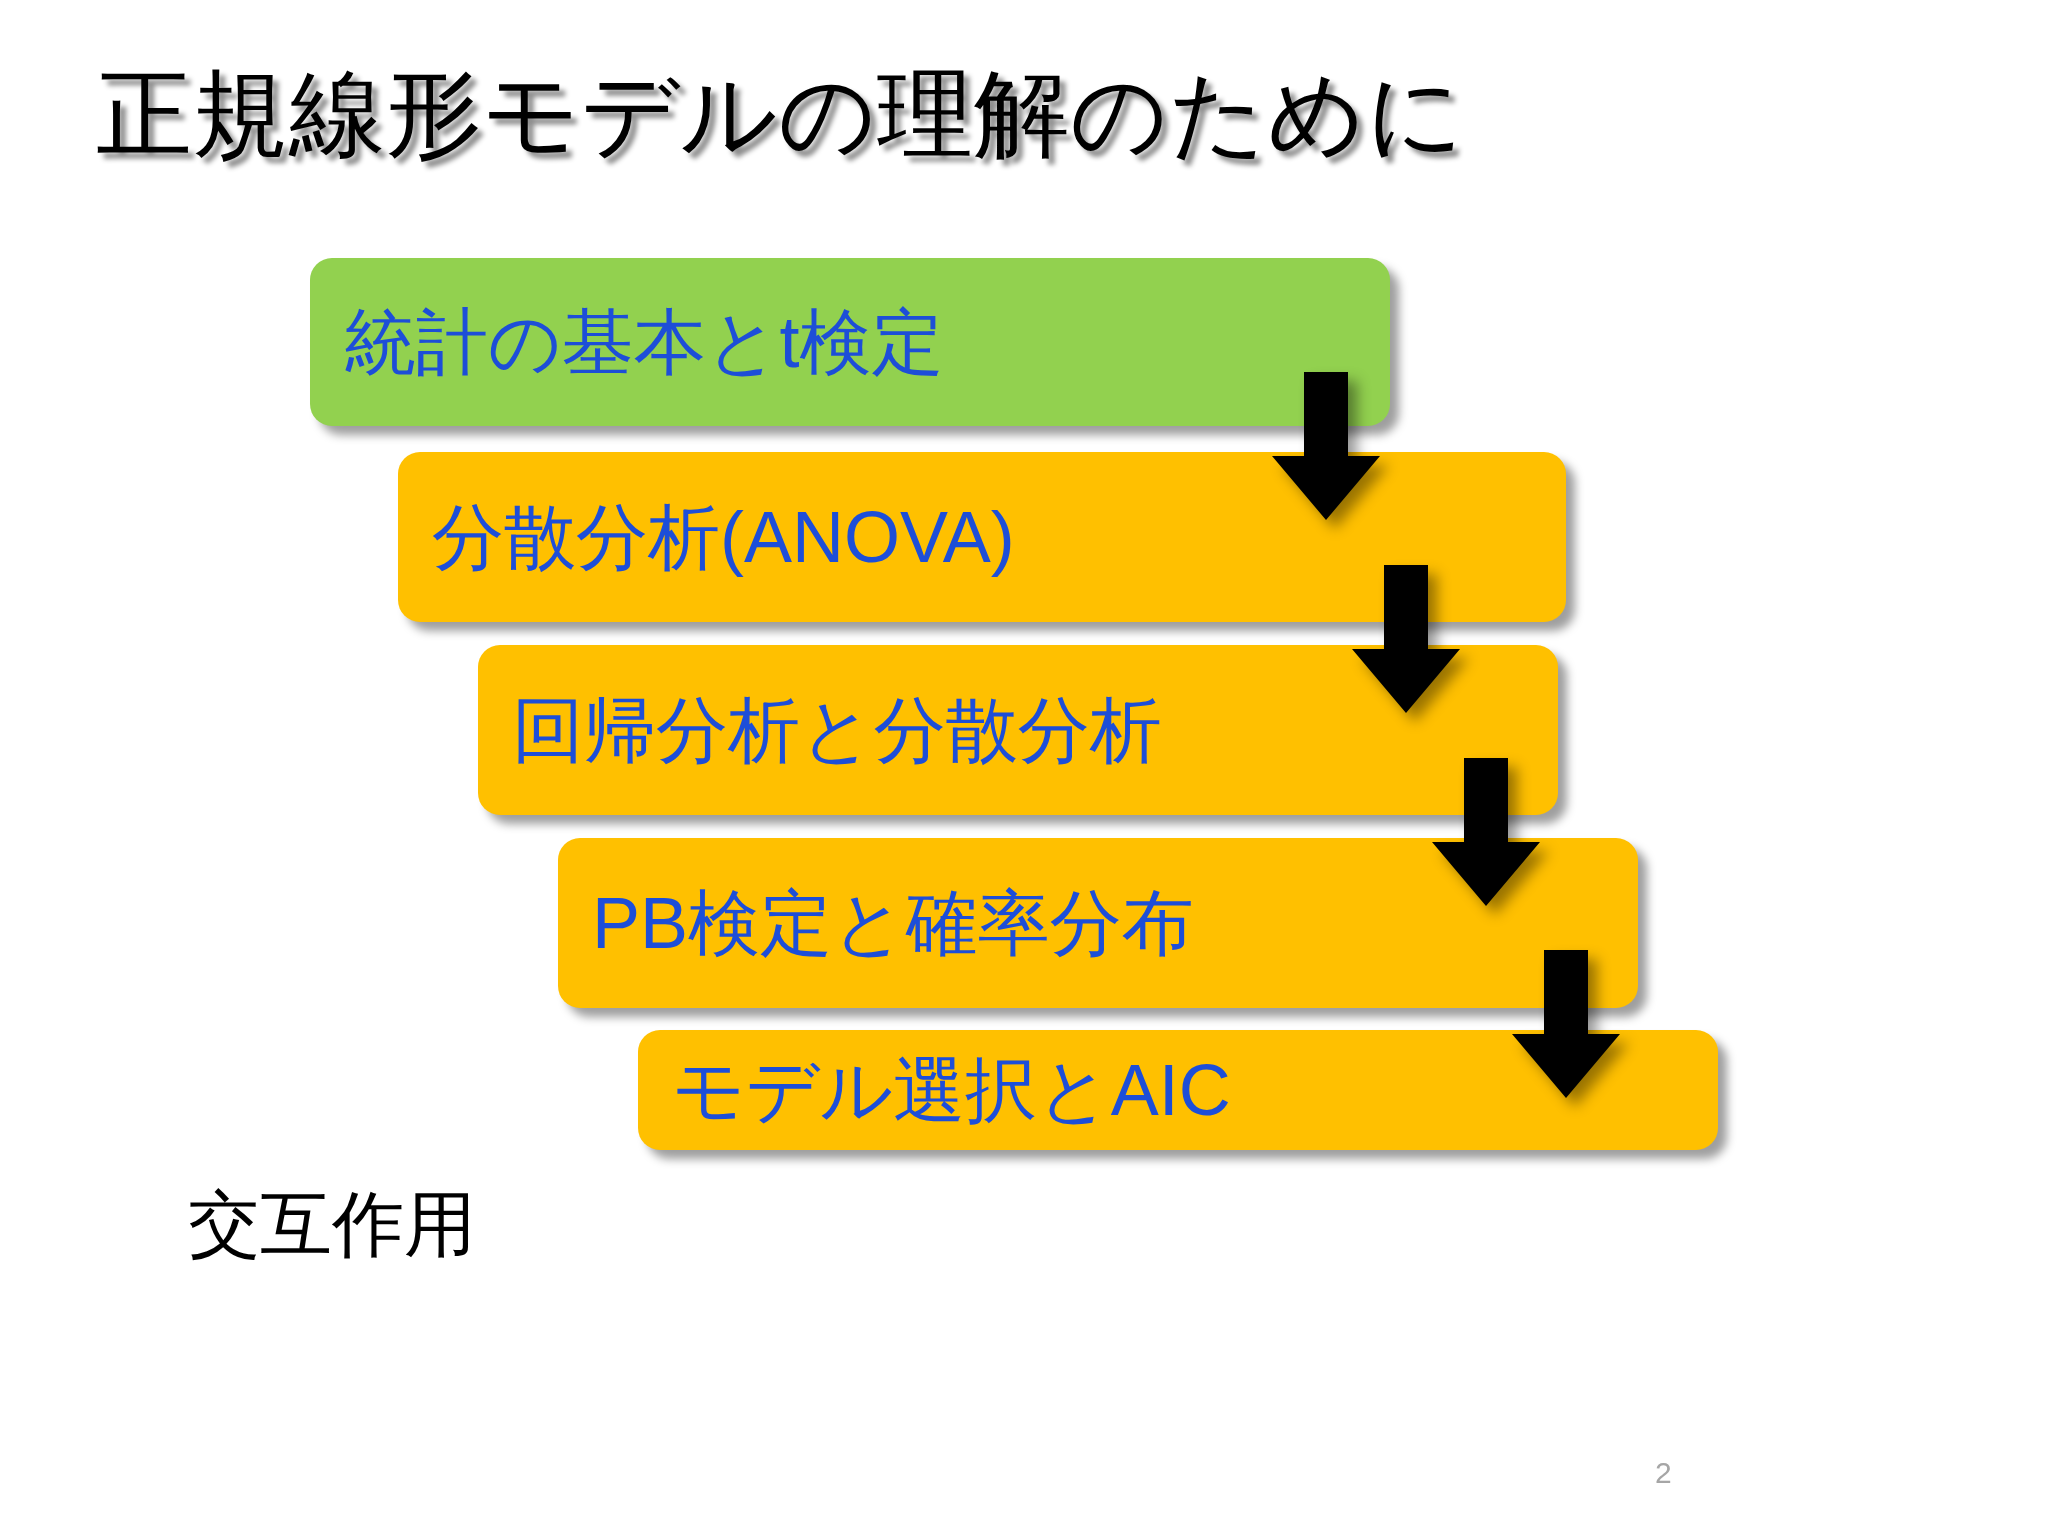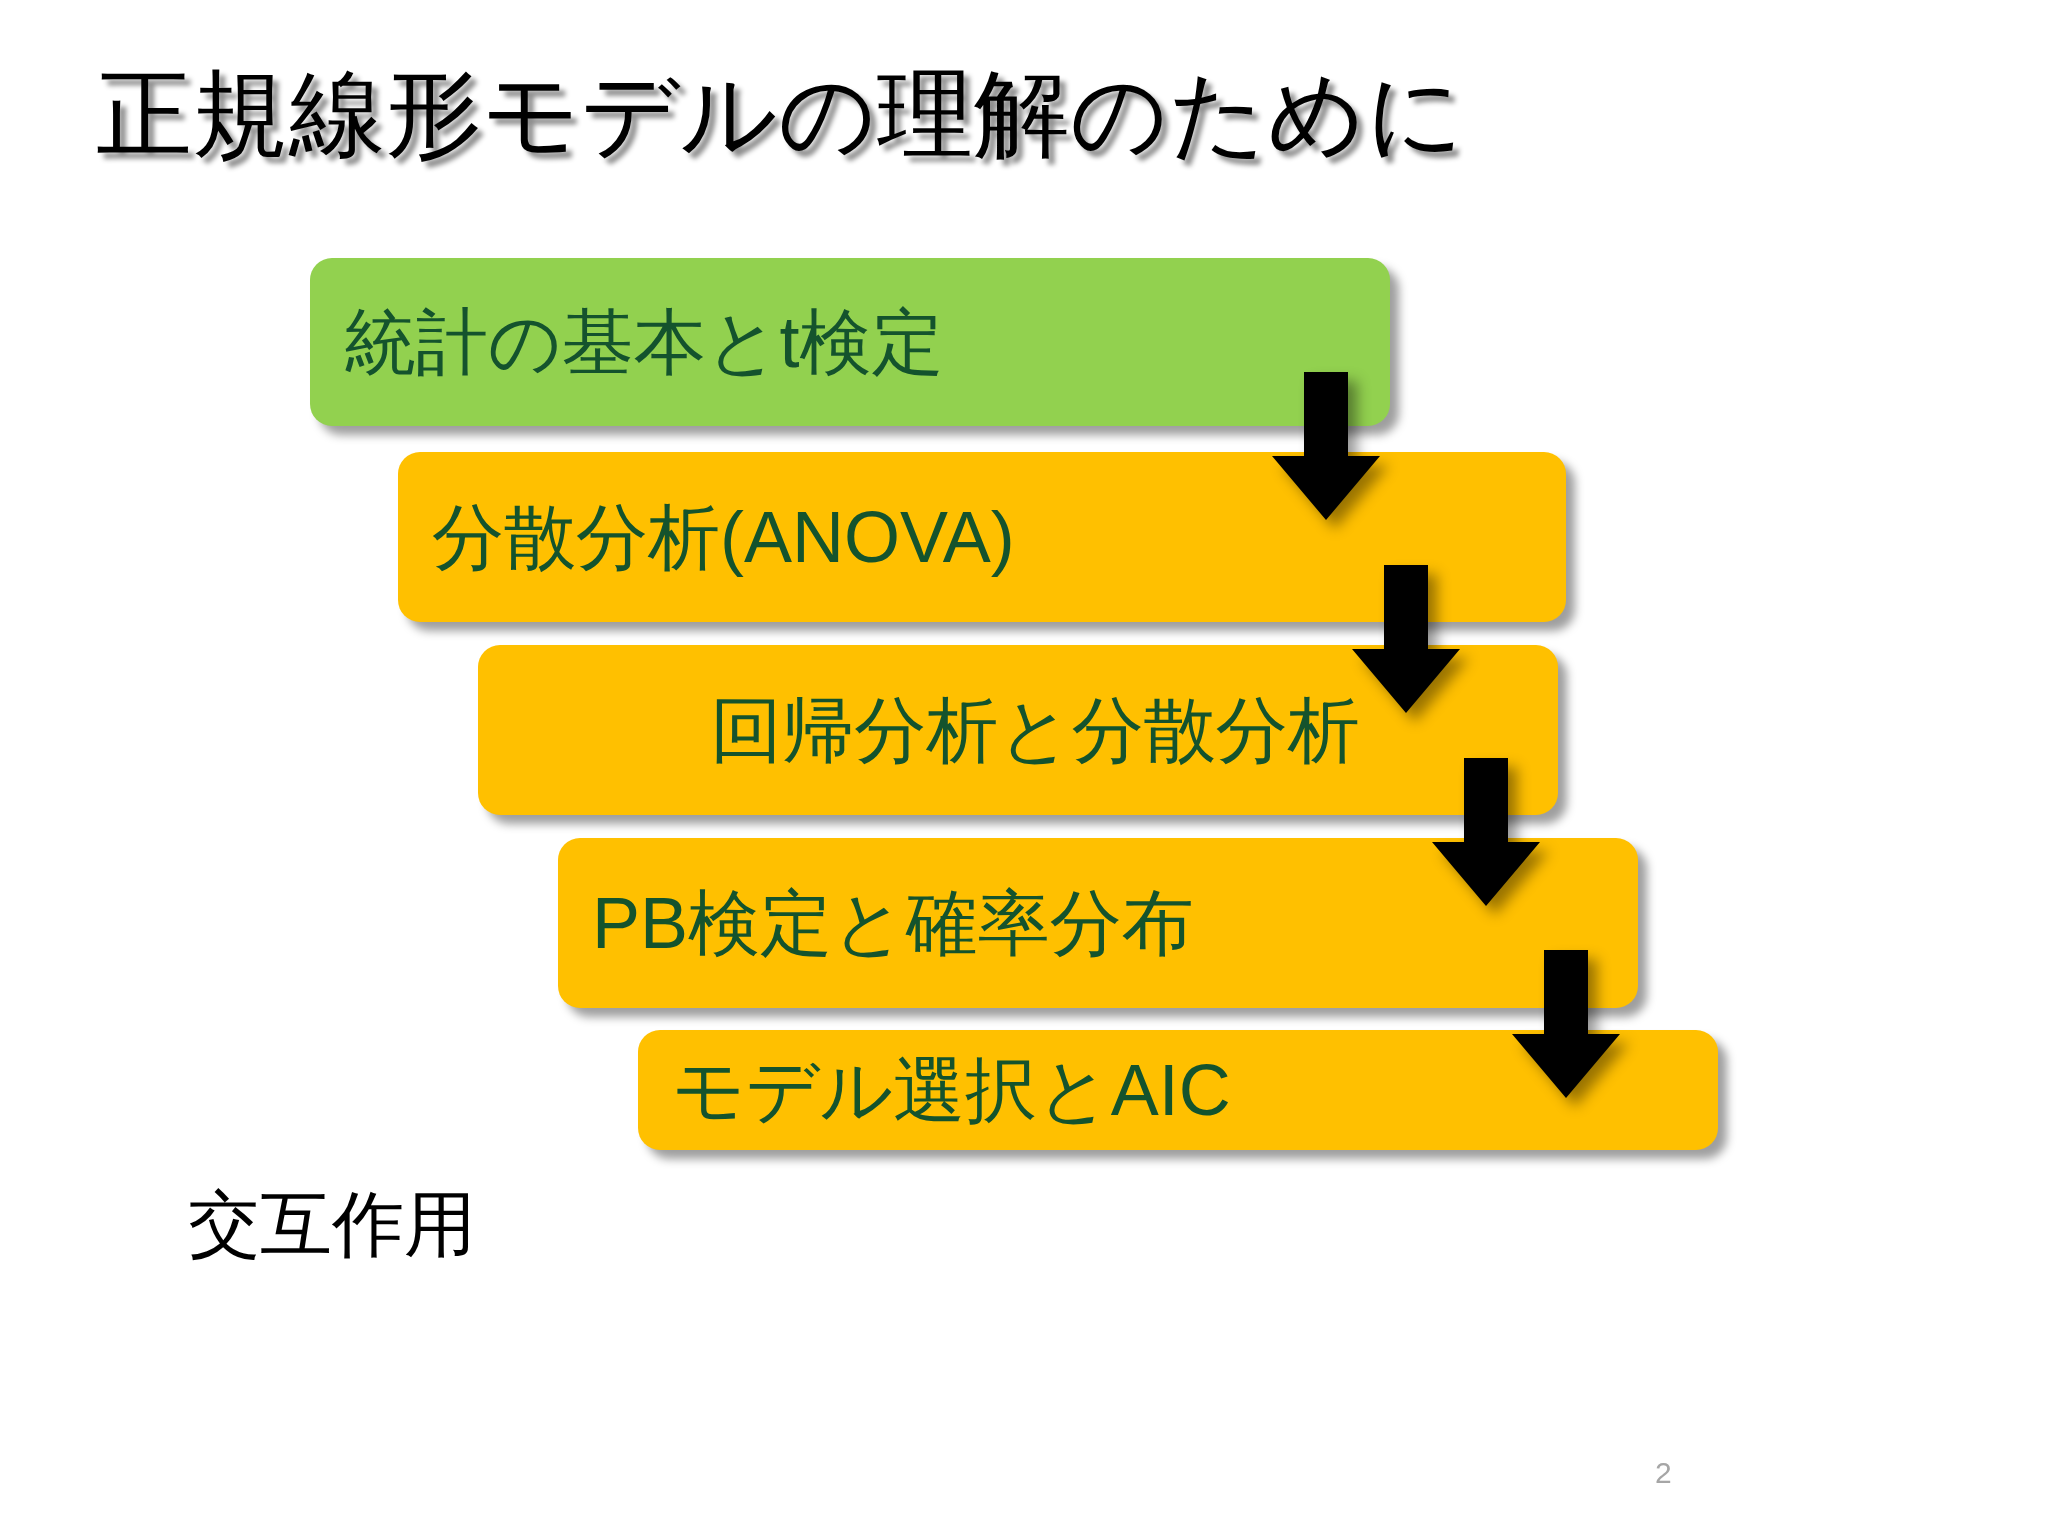--- a/index.html
+++ b/index.html
@@ -47,21 +47,21 @@
     border-radius: 22px;
     box-sizing: border-box;
     display: flex;
     align-items: center;
     box-shadow: 9px 9px 10px rgba(0,0,0,0.38);
   }
   .step-label {
     padding-left: 34px;
     font-size: 72px;
     line-height: 84px;
-    color: #14532d;
+    color: #1d4ed8;
     white-space: nowrap;
     font-weight: 400;
   }
 
   
   .arrow {
     position: absolute;
     width: 108px;
     height: 148px;
     filter: drop-shadow(9px 9px 7px rgba(0,0,0,0.40));
@@ -109,21 +109,21 @@
   <div class="chain">
 
     <div class="step-box" style="left: 310px; top: 258px; width: 1080px; height: 168px; background: rgb(146, 209, 79);">
       <div class="step-label">統計の基本とt検定</div>
     </div>
 
     <div class="step-box" style="left: 398px; top: 452px; width: 1168px; height: 170px; background: rgb(255, 192, 0);">
       <div class="step-label">分散分析(ANOVA)</div>
     </div>
 
-    <div class="step-box" style="left: 478px; top: 645px; width: 1080px; height: 170px; background: rgb(255, 192, 0); justify-content: center;">
+    <div class="step-box" style="left: 478px; top: 645px; width: 1080px; height: 170px; background: rgb(255, 192, 0);">
       <div class="step-label">回帰分析と分散分析</div>
     </div>
 
     <div class="step-box" style="left: 558px; top: 838px; width: 1080px; height: 170px; background: rgb(255, 192, 0);">
       <div class="step-label">PB検定と確率分布</div>
     </div>
 
     <div class="step-box" style="left: 638px; top: 1030px; width: 1080px; height: 120px; background: rgb(255, 192, 0);">
       <div class="step-label">モデル選択とAIC</div>
     </div>

